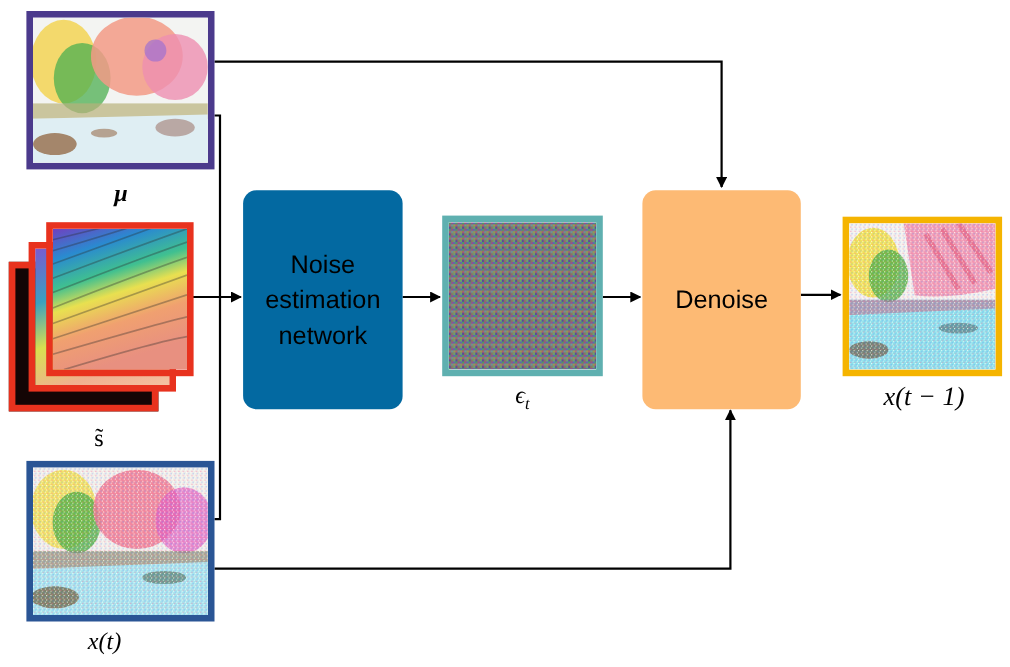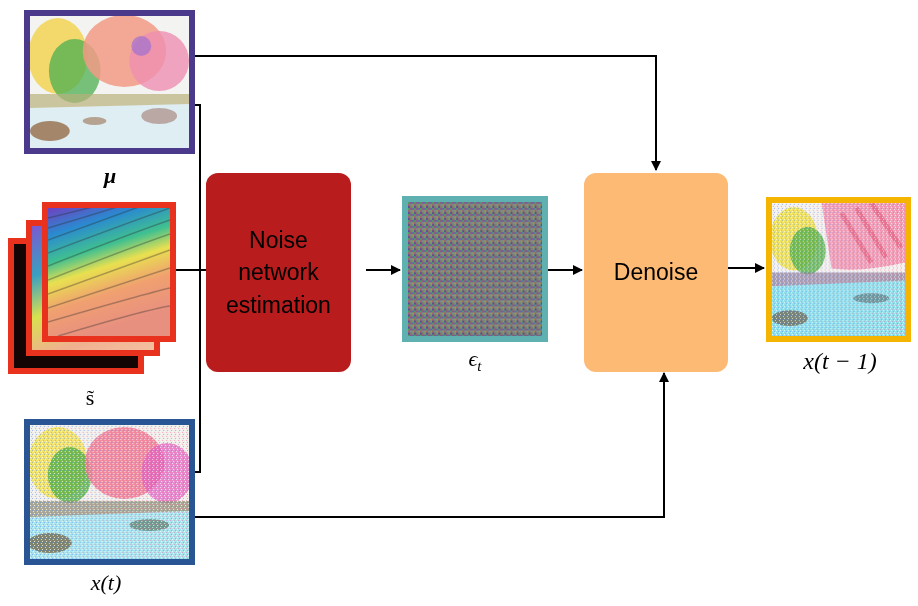--- a/index.html
+++ b/index.html
@@ -99,27 +99,27 @@
     <ellipse cx="40" cy="50" rx="22" ry="28" fill="#50b040" opacity=".8"></ellipse>
     <ellipse cx="95" cy="38" rx="40" ry="36" fill="#f07a90" opacity=".85"></ellipse>
     <ellipse cx="138" cy="48" rx="26" ry="30" fill="#e060c0" opacity=".7"></ellipse>
     <rect x="0" y="76" width="160" height="16" fill="#8a8a70" opacity=".7"></rect>
     <path d="M0,92 L160,86 L160,134 L0,134z" fill="#a8e4ec"></path>
     <ellipse cx="20" cy="118" rx="22" ry="10" fill="#6a5a30" opacity=".7"></ellipse>
     <ellipse cx="120" cy="100" rx="20" ry="6" fill="#4a6a50" opacity=".6"></ellipse>
     <rect width="160" height="134" fill="url(#nz)"></rect>
   </svg>
 </div>
-<div class="label" style="left:56px;top:570px;width:100px;">x(t)</div>
+<div class="label" style="left:45px;top:570px;width:100px;">x(t)</div>
 
-<div class="box" style="left:206px;top:173px;width:145px;height:199px;background:#b91c1c;">
+<div class="box" style="left:221px;top:173px;width:145px;height:199px;background:#0369a1;">
   <div>
     <div>Noise</div>
+    <div>estimation</div>
     <div>network</div>
-    <div>estimation</div>
   </div>
 </div>
 
 <div class="frame" style="left:402px;top:196px;width:146px;height:146px;border:6px solid #5fb0b0;">
   <svg class="painting" viewBox="0 0 8 8" preserveAspectRatio="none">
     <defs>
       <pattern id="cn" width="3" height="3" patternUnits="userSpaceOnUse" patternTransform="scale(0.12)">
         <rect width="3" height="3" fill="#7a6a7a"></rect>
         <rect x="0" y="0" width="1" height="1" fill="#4aa060"></rect>
         <rect x="1" y="0" width="1" height="1" fill="#a04a8a"></rect>

